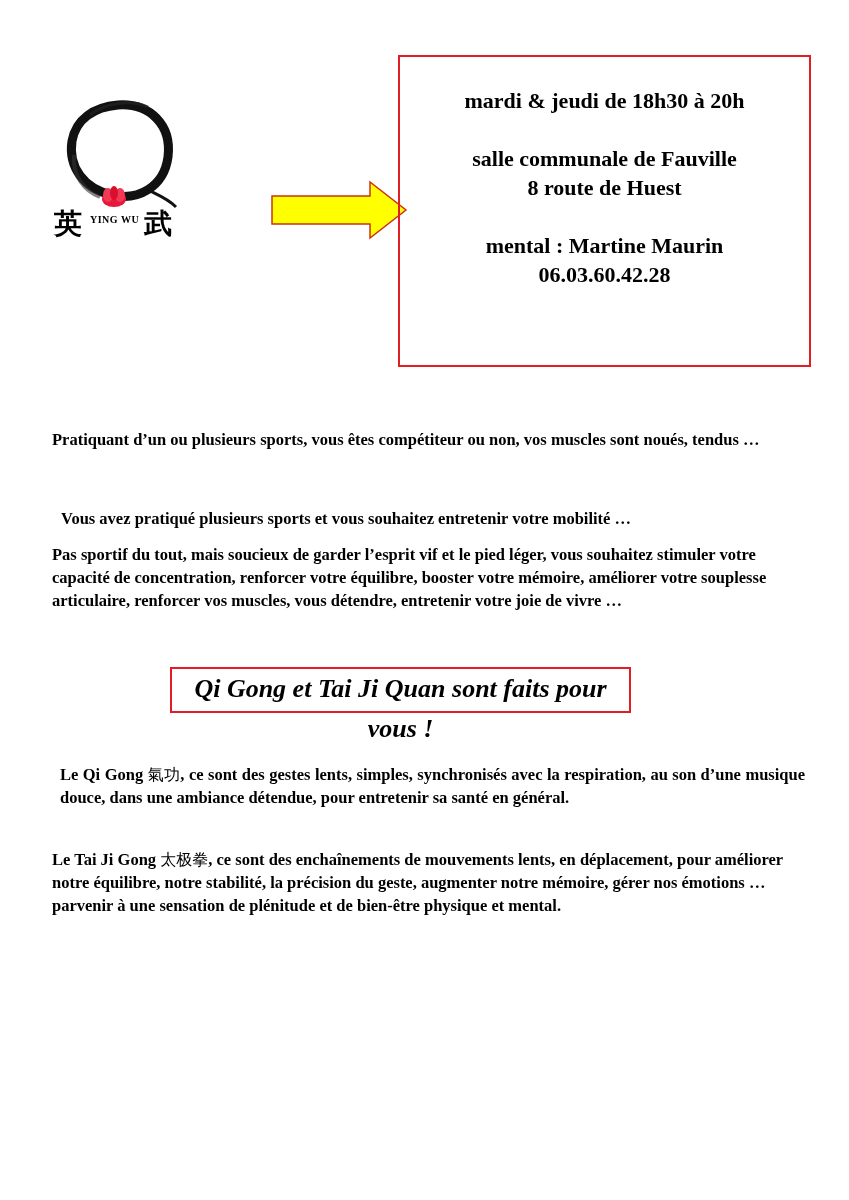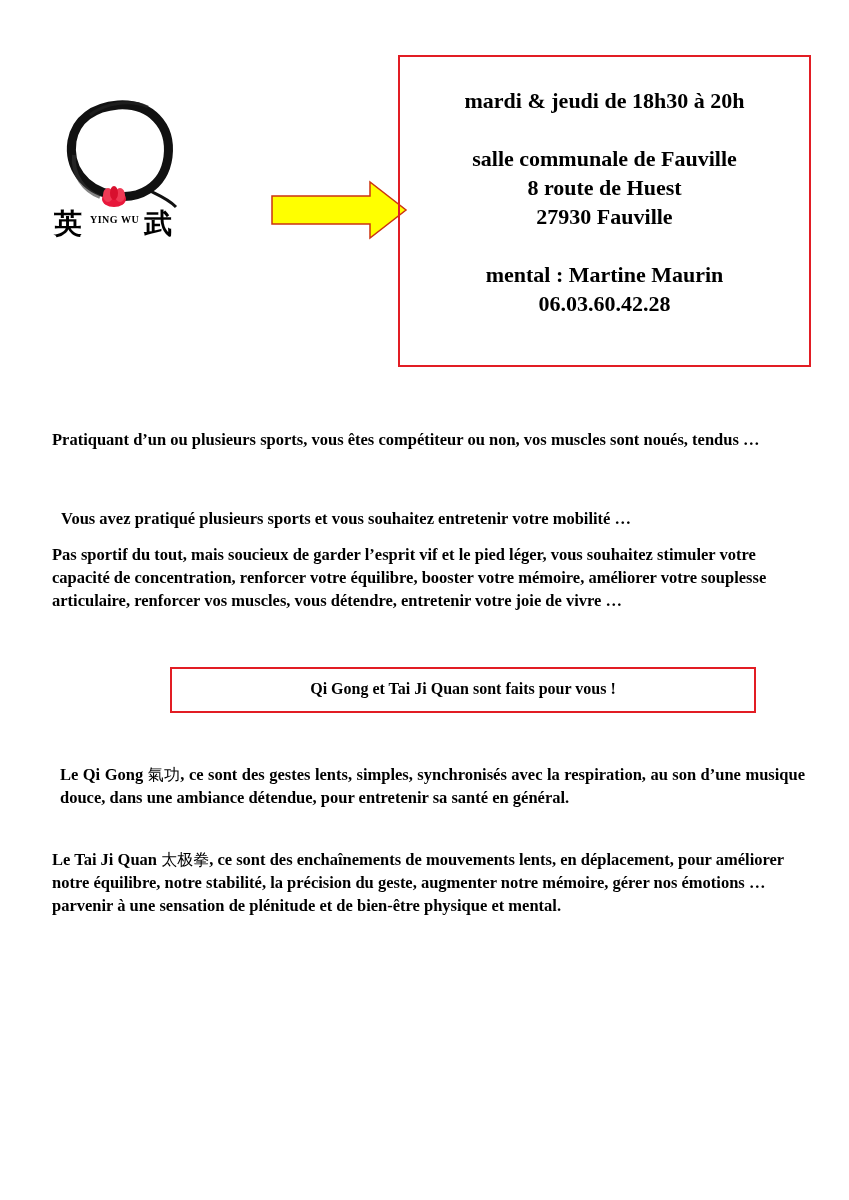--- a/index.html
+++ b/index.html
@@ -24,23 +24,23 @@
   .info-box .gap { height: 29px; }
 
   .para { position: absolute; left: 52px; width: 745px; font-size: 16.5px; line-height: 23px; }
   .para.justify { text-align: justify; text-align-last: left; }
   .p1 { top: 428px; }
   .p2 { top: 498px; }
   .p3 { top: 543px; }
   .p4 { top: 755px; }
   .p5 { top: 848px; }
 
-  .slogan { position: absolute; left: 170px; top: 667px; width: 586px; height: 46px;
+  .slogan { position: absolute; left: 170px; top: 667px; width: 461px; height: 46px;
             border: 2.5px solid #e21d24; box-sizing: border-box; text-align: center;
-            font-size: 16px; line-height: 40px; }
+            font-size: 26px; line-height: 40px; font-style: italic; }
 
   .cjk { font-family: "DejaVu Sans", sans-serif; font-weight: normal; font-size: 16px; }
 </style>
 </head>
 <body>
 
 <div class="logo">
   <svg width="135" height="115" viewBox="0 0 135 115">
     <path d="M 68 10 C 100 8, 122 30, 118 62 C 114 92, 88 106, 62 100 C 34 94, 18 72, 22 46 C 26 24, 44 12, 68 10 Z" fill="none" stroke="#111" stroke-width="9" stroke-linecap="round"></path>
     <path d="M 40 20 C 55 8, 80 4, 98 12" fill="none" stroke="#222" stroke-width="3" opacity="0.7"></path>
@@ -61,33 +61,32 @@
 <svg class="arrow" viewBox="0 0 140 60">
   <polygon points="2,16 100,16 100,2 136,30 100,58 100,44 2,44" fill="#ffff00" stroke="#cc3311" stroke-width="1.5" stroke-linejoin="miter"></polygon>
 </svg>
 
 <div class="info-box">
   <div class="gap"></div>
   <div>mardi &amp; jeudi de 18h30 à 20h</div>
   <div class="gap"></div>
   <div>salle communale de Fauville</div>
   <div>8 route de Huest</div>
-  <div>27930 Fauville</div>
   <div class="gap"></div>
   <div>mental : Martine Maurin</div>
   <div>06.03.60.42.28</div>
 </div>
 
 <p class="para p1" style="margin:0">Pratiquant d’un ou plusieurs sports, vous êtes compétiteur ou non, vos muscles sont noués, tendus …</p>
 <p class="para p2" style="margin:9px">Vous avez pratiqué plusieurs sports et vous souhaitez entretenir votre mobilité …</p>
 <p class="para p3" style="margin:0;width:740px">Pas sportif du tout, mais soucieux de garder l’esprit vif et le pied léger, vous souhaitez stimuler votre capacité de concentration, renforcer votre équilibre, booster votre mémoire, améliorer votre souplesse articulaire, renforcer vos muscles,  vous détendre, entretenir votre joie de vivre …</p>
 
 <div class="slogan">
   <span>Qi Gong et Tai Ji Quan sont faits pour vous !</span>
 </div>
 
 <p class="para justify p4" style="margin:8px">
   <span>Le Qi Gong </span><span class="cjk">氣功</span><span>, ce sont des gestes lents, simples, synchronisés avec la respiration, au son d’une musique douce, dans une ambiance détendue, pour entretenir sa santé en général.</span>
 </p>
 
 <p class="para p5" style="margin:0;width:735px">
-  <span>Le Tai Ji Quan </span><span class="cjk">太极拳</span><span>, ce sont des enchaînements de mouvements lents, en déplacement,  pour améliorer notre équilibre, notre stabilité, la précision du geste, augmenter notre mémoire, gérer nos émotions … parvenir à une sensation de plénitude et de bien-être physique et mental.</span>
+  <span>Le Tai Ji Gong </span><span class="cjk">太极拳</span><span>, ce sont des enchaînements de mouvements lents, en déplacement,  pour améliorer notre équilibre, notre stabilité, la précision du geste, augmenter notre mémoire, gérer nos émotions … parvenir à une sensation de plénitude et de bien-être physique et mental.</span>
 </p>
 
 </body></html>

